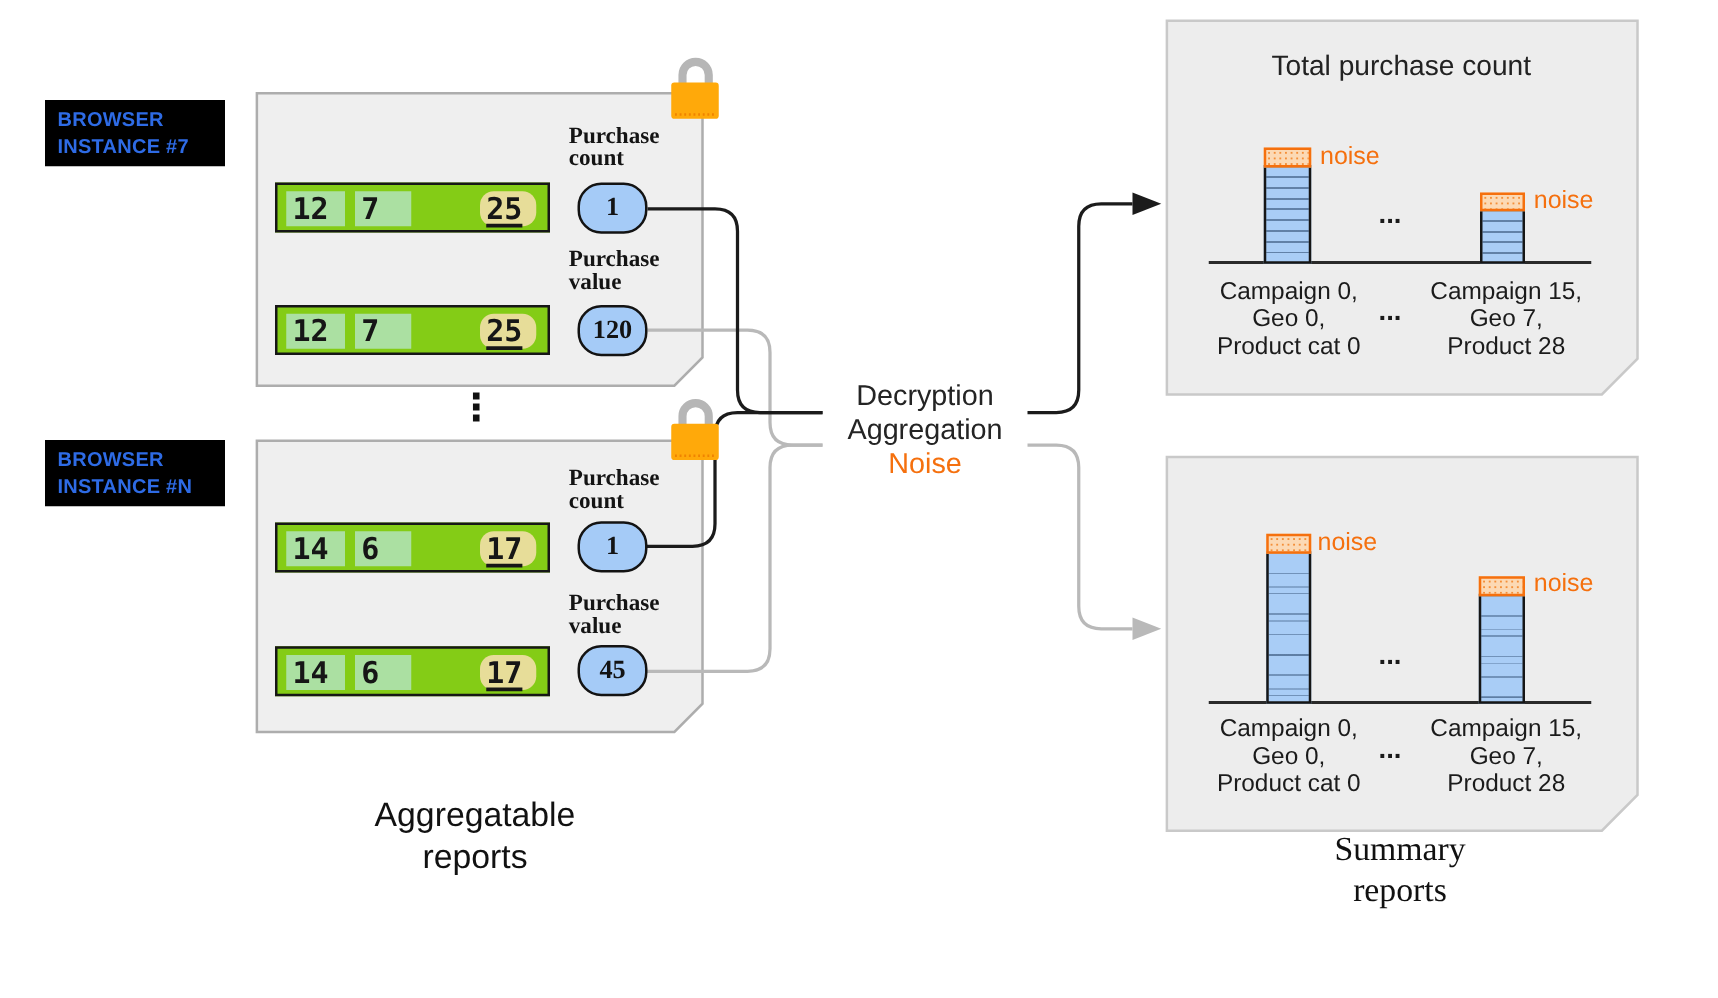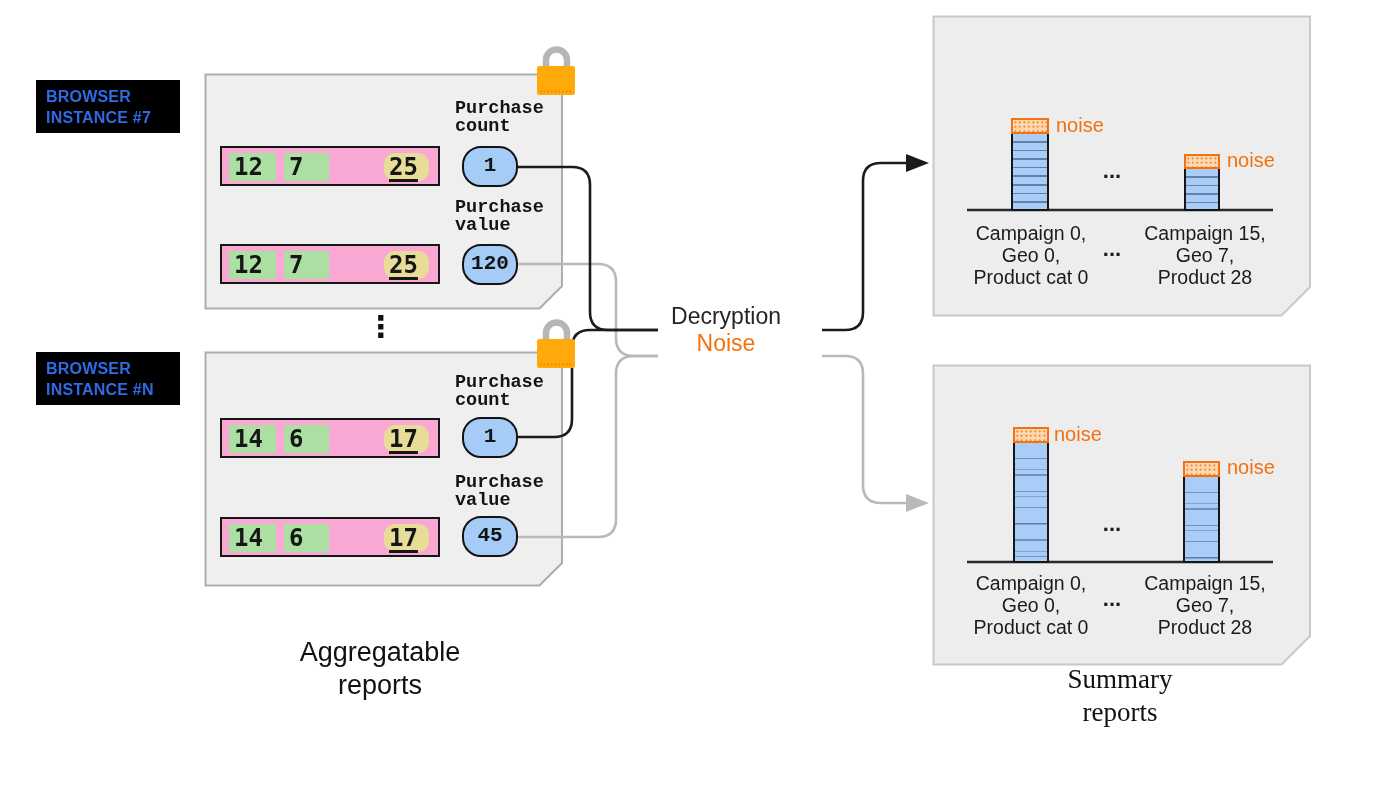--- a/index.html
+++ b/index.html
@@ -1,24 +1,24 @@
 <!DOCTYPE html>
 <html><head>
 <meta charset="utf-8">
 <style>
   html,body { margin:0; padding:0; background:#ffffff; }
   body { font-family:"Liberation Sans", sans-serif; color:#1b1b1b; }
   .stage { position:relative; width:1374px; height:798px; background:#ffffff; overflow:hidden; }
   .abs { position:absolute; box-sizing:border-box; }
-  .mono { font-family:Liberation Mono, monospace; font-weight:bold; }
+  .mono { font-family:Liberation Serif, serif; font-weight:bold; }
 
   .browser-label { width:144px; height:53px; background:#000000; color:#2e6be5;
     font-weight:bold; font-size:16px; line-height:21px; padding:6px 4px 6px 10px; letter-spacing:.2px; }
 
-  .row-box { width:220px; height:40px; background:#f9a8d4; border:2.5px solid #161616; }
+  .row-box { width:220px; height:40px; background:#84cc16; border:2.5px solid #161616; }
   .cell { position:absolute; top:5px; height:28px; line-height:28px; font-size:24px;
     font-family:"DejaVu Sans Mono", monospace; font-weight:bold; color:#161616; padding-left:5px; }
   .cell.green { background:#abe0a2; }
   .cell.yellow { background:#e7dd99; text-decoration:underline; text-underline-offset:4px; text-decoration-thickness:2.5px;border-radius:11px; }
 
   .metric-label { font-size:18.5px; line-height:18px; color:#141414; }
   .pill { width:56px; height:41px; background:#a5cbf7; border:2.5px solid #131313;
     border-radius:19px; text-align:center; line-height:35px; font-size:21px; color:#131313; }
 
   .process-text { width:180px; text-align:center; font-size:23px; line-height:27px; color:#242424; }
@@ -135,25 +135,27 @@
     <div>Purchase</div>
     <div>value</div>
   </div>
   <div class="abs row-box" style="left:220px;top:517px;">
     <span class="cell green" style="left:7px;width:42px;">14</span>
     <span class="cell green" style="left:62px;width:40px;">6</span>
     <span class="cell yellow" style="left:162px;width:40px;">17</span>
   </div>
   <div class="abs pill mono" style="left:462px;top:516px;">45</div>
 
-  <div class="abs process-text" style="left:636px;top:303px;">
+  <div class="abs process-text" style="left:650px;top:303px;">
     <div>Decryption</div>
+    <div>Aggregation</div>
     <div class="orange">Noise</div>
   </div>
 
+  <div class="abs sum-title" style="left:971px;top:40px;">Total purchase count</div>
 
   <div class="abs bar count-stripes" style="left:1011px;top:132px;width:38px;height:79px;"></div>
   <div class="abs noise-cap" style="left:1011px;top:118px;width:38px;height:16px;"></div>
   <div class="abs noise-label" style="left:1056px;top:114px;">noise</div>
 
   <div class="abs bar count-stripes" style="left:1184px;top:167px;width:36px;height:44px;"></div>
   <div class="abs noise-cap" style="left:1184px;top:154px;width:36px;height:15px;"></div>
   <div class="abs noise-label" style="left:1227px;top:149px;">noise</div>
 
   <div class="abs hdots" style="left:1092px;top:158px;">...</div>

